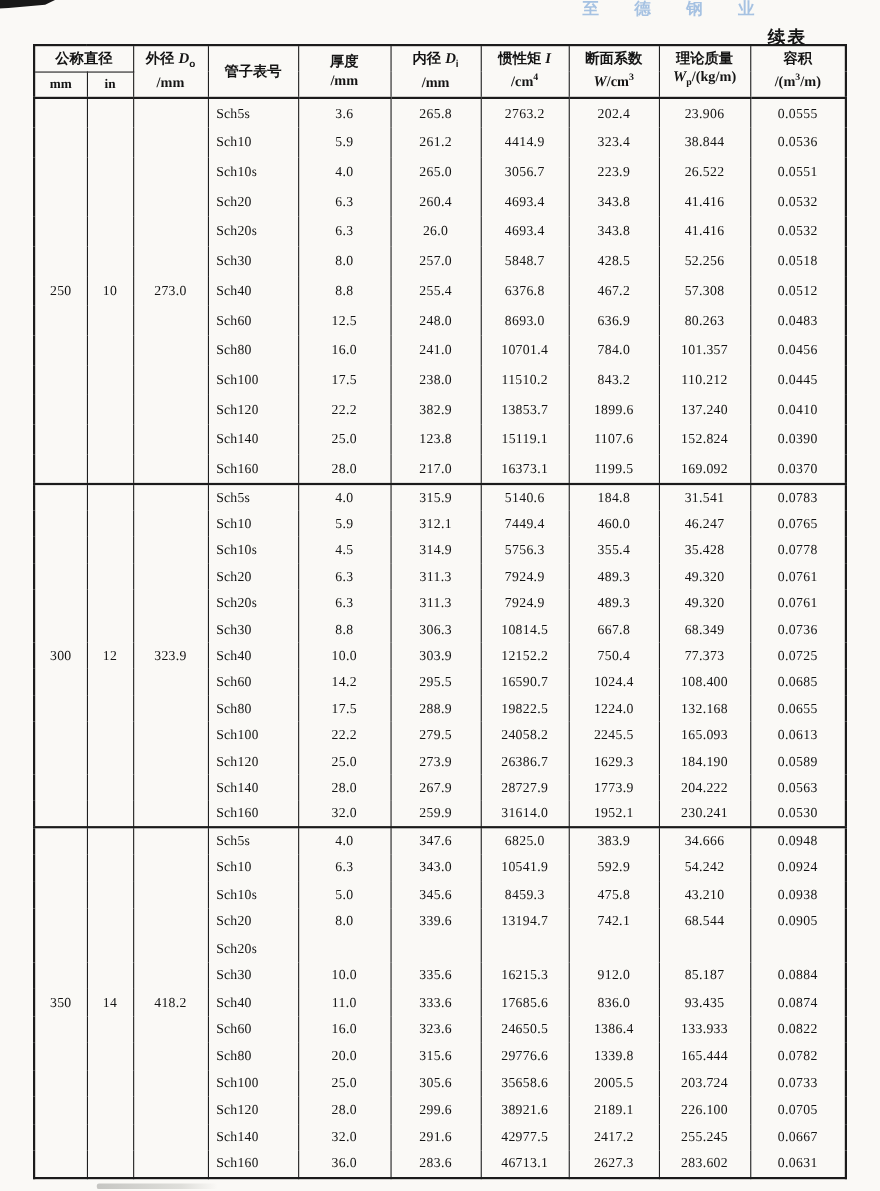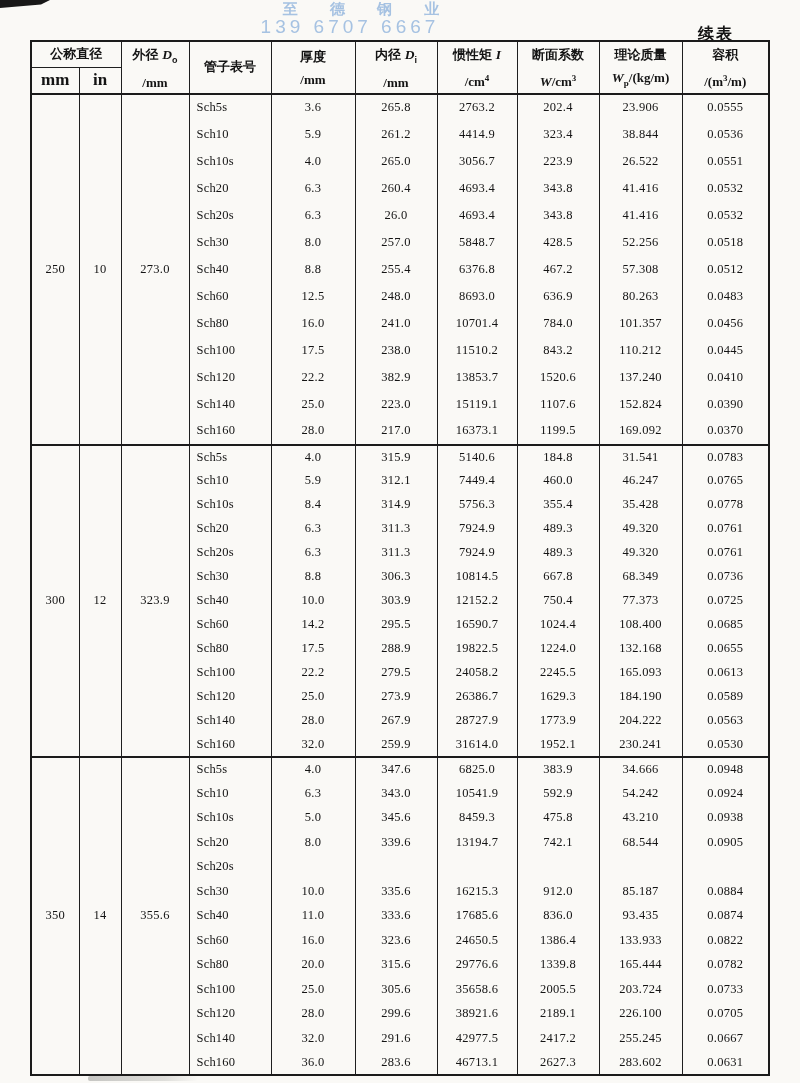--- a/index.html
+++ b/index.html
@@ -18,21 +18,21 @@
     clip-path:polygon(0 0,100% 0,82% 55%,0 100%);
   }
   .bottom-smudge{
     position:absolute;left:88px;top:1076px;width:110px;height:5px;
     background:linear-gradient(90deg,#b9b9b6,#d8d8d4 70%,rgba(216,216,212,0));
     border-radius:2px;opacity:.8;
   }
   
   .watermark{
     position:absolute;top:1px;left:0;width:700px;
-    text-align:center;line-height:1.05;
+    text-align:right;line-height:1.05;
     pointer-events:none;
   }
   .watermark .wm1{
     font-size:15px;letter-spacing:14px;font-weight:bold;
     margin-left:36px;
   }
   .watermark .wm2{
     font-size:19px;letter-spacing:4px;
     font-family:"Liberation Sans",sans-serif;
   }
@@ -57,26 +57,26 @@
   thead th{
     font-family:"Liberation Sans",sans-serif;
     font-weight:bold;font-size:13px;
     text-align:center;vertical-align:middle;
     border-bottom:2.5px solid #1b1b1b;
   }
   thead tr.h1{height:24px;}
   thead tr.h2{height:24px;}
   th.th-nominal{border-bottom:1.5px solid #1f1f1f;}
   .serif{font-family:"Liberation Serif",serif;}
-  .hline1{line-height:26px;font-size:13px;}
+  .hline1{line-height:15px;font-size:13px;}
   .hline2{line-height:20px;font-size:13px;font-weight:bold;}
   .sym{font-family:"Liberation Serif",serif;font-style:italic;font-weight:bold;font-size:13.5px;}
   sub{font-size:9px;}
   sup{font-size:9px;}
-  th.unit-cell{font-size:17px;font-weight:bold;}
+  th.unit-cell{font-size:12px;font-weight:bold;}
   tbody{border-top:2.5px solid #1b1b1b;}
   tbody tr{page-break-inside:avoid;}
   tbody[data-group="0"] tr{height:27px;}
   tbody[data-group="1"] tr{height:24px;}
   tbody[data-group="2"] tr{height:24.5px;}
   td.num{
     font-family:"Liberation Serif",serif;
     font-size:12.5px;text-align:center;vertical-align:middle;
     letter-spacing:.3px;
   }
@@ -87,21 +87,20 @@
   }
   td.grp{font-weight:normal;}
 </style>
 </head>
 <body>
 
 <div class="corner-wedge"></div>
 
 <div class="watermark" style="color: rgb(166, 194, 226);">
   <div class="wm1">至 德 钢 业</div>
-  <div class="wm2">139 6707 6667</div>
 </div>
 
 <div class="continued">续表</div>
 
 <div class="tbl-wrap">
 <table>
   <colgroup>
     <col style="width:48px">
         <col style="width:42px">
         <col style="width:68px">
@@ -247,28 +246,28 @@
           <td class="num">11510.2</td>
           <td class="num">843.2</td>
           <td class="num">110.212</td>
           <td class="num">0.0445</td>
         </tr>
         <tr>
           <td class="sch">Sch120</td>
           <td class="num">22.2</td>
           <td class="num">382.9</td>
           <td class="num">13853.7</td>
-          <td class="num">1520.6</td>
+          <td class="num">1899.6</td>
           <td class="num">137.240</td>
           <td class="num">0.0410</td>
         </tr>
         <tr>
           <td class="sch">Sch140</td>
           <td class="num">25.0</td>
-          <td class="num">223.0</td>
+          <td class="num">123.8</td>
           <td class="num">15119.1</td>
           <td class="num">1107.6</td>
           <td class="num">152.824</td>
           <td class="num">0.0390</td>
         </tr>
         <tr>
           <td class="sch">Sch160</td>
           <td class="num">28.0</td>
           <td class="num">217.0</td>
           <td class="num">16373.1</td>
@@ -294,21 +293,21 @@
           <td class="sch">Sch10</td>
           <td class="num">5.9</td>
           <td class="num">312.1</td>
           <td class="num">7449.4</td>
           <td class="num">460.0</td>
           <td class="num">46.247</td>
           <td class="num">0.0765</td>
         </tr>
         <tr>
           <td class="sch">Sch10s</td>
-          <td class="num">8.4</td>
+          <td class="num">4.5</td>
           <td class="num">314.9</td>
           <td class="num">5756.3</td>
           <td class="num">355.4</td>
           <td class="num">35.428</td>
           <td class="num">0.0778</td>
         </tr>
         <tr>
           <td class="sch">Sch20</td>
           <td class="num">6.3</td>
           <td class="num">311.3</td>
@@ -396,21 +395,21 @@
           <td class="num">31614.0</td>
           <td class="num">1952.1</td>
           <td class="num">230.241</td>
           <td class="num">0.0530</td>
         </tr>
       </tbody>
   <tbody data-group="2">
         <tr>
           <td rowspan="13" class="num grp">350</td>
           <td rowspan="13" class="num grp">14</td>
-          <td rowspan="13" class="num grp">355.6</td>
+          <td rowspan="13" class="num grp">418.2</td>
           <td class="sch">Sch5s</td>
           <td class="num">4.0</td>
           <td class="num">347.6</td>
           <td class="num">6825.0</td>
           <td class="num">383.9</td>
           <td class="num">34.666</td>
           <td class="num">0.0948</td>
         </tr>
         <tr>
           <td class="sch">Sch10</td>

